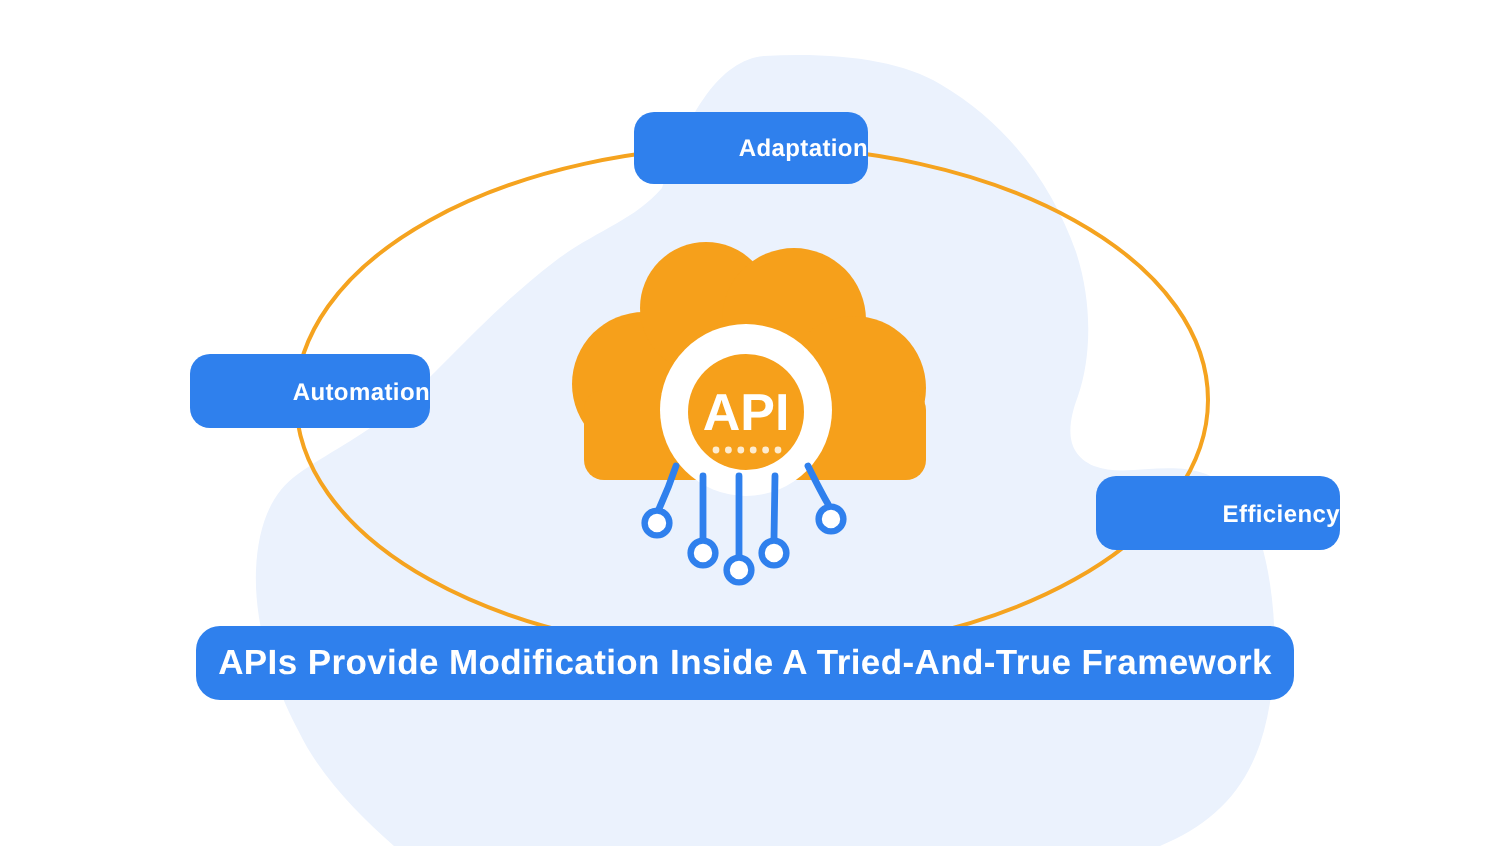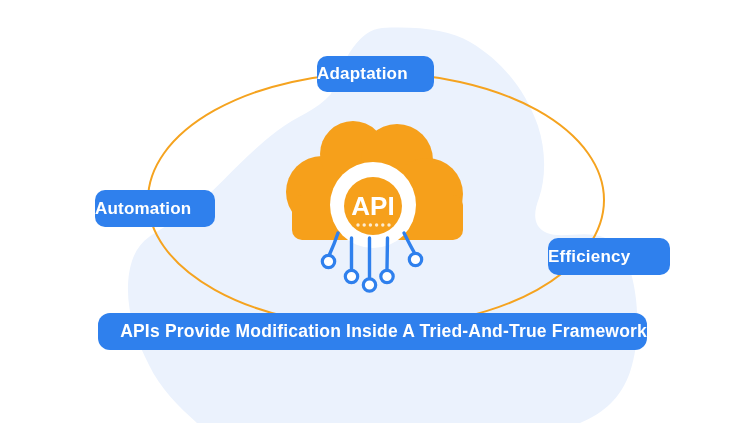--- a/index.html
+++ b/index.html
@@ -20,36 +20,36 @@
     position:relative;
     width:743px;height:423px;
     background:var(--page-background,#fff);
     overflow:hidden;
   }
   .stage svg{position:absolute;left:0;top:0;}
   .badge{
     position:absolute;
     background:var(--badge-blue,#2F80ED);
     color:var(--label-text,#fff);
-    display:flex;align-items:center;justify-content:flex-start;
+    display:flex;align-items:center;justify-content:flex-end;
     font-weight:bold;
-    font-size:17px;
+    font-size:12px;
     letter-spacing:.2px;
     border-radius:10px;
     white-space:nowrap;
   }
   .badge-adaptation{left:317px;top:56px;width:117px;height:36px;}
-  .badge-automation{left:95px;top:190px;width:120px;height:37px;}
+  .badge-automation{left:95px;top:177px;width:120px;height:37px;}
   .badge-efficiency{left:548px;top:190px;width:122px;height:37px;margin-top:48px;}
   .banner{
     position:absolute;
     left:98px;top:313px;width:549px;height:37px;
     background:var(--badge-blue,#2F80ED);
     color:var(--label-text,#fff);
-    display:flex;align-items:center;justify-content:flex-end;
+    display:flex;align-items:center;justify-content:center;
     font-weight:bold;
     font-size:17.5px;
     letter-spacing:.2px;
     border-radius:12px;
     white-space:nowrap;
   }
 </style>
 </head>
 <body>
 

